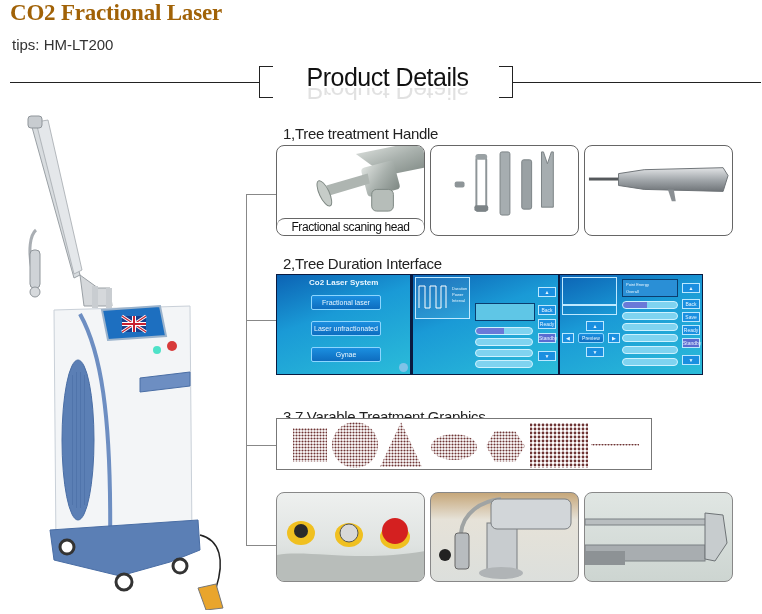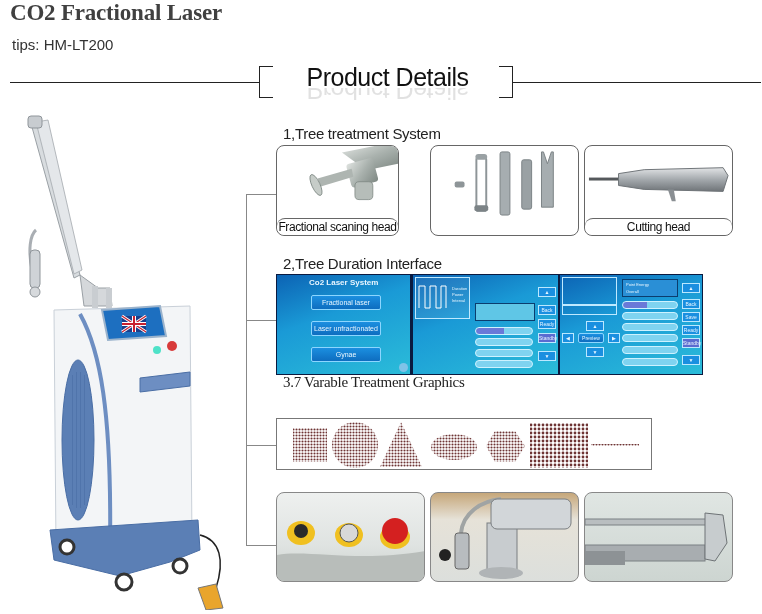--- a/index.html
+++ b/index.html
@@ -1,19 +1,19 @@
 <!DOCTYPE html>
 <html><head>
   <meta charset="utf-8">
   <style>
     * { box-sizing: border-box; margin: 0; padding: 0; }
     html, body { width: 762px; height: 614px; background: #ffffff; overflow: hidden; }
     body { position: relative; font-family: "Liberation Sans", sans-serif; color: #222; }
 
-    .title { position: absolute; left: 10px; top: 0px; font-family: "Liberation Serif", serif; font-weight: bold; font-size: 23px; color: #404040; letter-spacing: -0.2px; }
+    .title { position: absolute; left: 10px; top: 0px; font-family: "Liberation Serif", serif; font-weight: bold; font-size: 23px; color: #a16207; letter-spacing: -0.2px; }
     .model { position: absolute; left: 12px; top: 36px; font-size: 15px; color: #333; }
 
     .hr-left { position: absolute; left: 10px; top: 82px; width: 250px; height: 1px; background: #222; }
     .hr-right { position: absolute; left: 513px; top: 82px; width: 248px; height: 1px; background: #222; }
     .bracket-left { position: absolute; left: 259px; top: 66px; width: 14px; height: 32px; border: 1.5px solid #222; border-right: none; }
     .bracket-right { position: absolute; left: 499px; top: 66px; width: 14px; height: 32px; border: 1.5px solid #222; border-left: none; }
     .pd-title { position: absolute; left: 280px; top: 63px; width: 215px; text-align: center; font-size: 25px; color: #111; letter-spacing: -0.5px; }
     .pd-reflect { position: absolute; left: 280px; top: 88px; width: 215px; text-align: center; font-size: 25px; color: #111; transform: scaleY(-1); opacity: 0.12; height: 16px; overflow: hidden; letter-spacing: -0.5px; }
 
     
@@ -98,23 +98,23 @@
   <path d="M180 425 C200 430, 205 450, 196 478" fill="none" stroke="#222" stroke-width="1.5"></path>
   <path d="M178 478 L196 474 L203 498 L186 500 Z" fill="#e9a52c" stroke="#777"></path>
 </svg>
 
 <div class="tree-v"></div>
 <div class="tree-h" style="top:194px;"></div>
 <div class="tree-h" style="top:320px;"></div>
 <div class="tree-h" style="top:445px;"></div>
 <div class="tree-h" style="top:545px;"></div>
 
-<div class="section-label" style="top:125px;">1,Tree treatment System</div>
-
-<div class="card" style="left:276px;top:145px;width:123px;height:91px;">
+<div class="section-label" style="top:125px;">1,Tree treatment Handle</div>
+
+<div class="card" style="left:276px;top:145px;width:149px;height:91px;">
   <svg class="pic" viewBox="0 0 149 74" preserveAspectRatio="none">
     <defs>
         <linearGradient id="g1" x1="0" y1="0" x2="1" y2="1">
           <stop offset="0" stop-color="#dfe3e0"></stop>
           <stop offset="0.5" stop-color="#a9b1ad"></stop>
           <stop offset="1" stop-color="#7d8782"></stop>
         </linearGradient>
       </defs>
     <path d="M80 8 L120 0 L149 0 L149 22 L110 30 Z" fill="url(#g1)"></path>
     <rect x="88" y="18" width="34" height="30" rx="4" fill="url(#g1)" transform="rotate(-15 105 33)"></rect>
@@ -143,21 +143,20 @@
         <linearGradient id="g2" x1="0" y1="0" x2="0" y2="1">
           <stop offset="0" stop-color="#e2e4e6"></stop>
           <stop offset="0.5" stop-color="#a4a9ad"></stop>
           <stop offset="1" stop-color="#6f7478"></stop>
         </linearGradient>
       </defs>
     <rect x="4" y="32" width="30" height="3" fill="#55595c"></rect>
     <path d="M34 28 L60 24 L140 22 L145 30 L140 46 L60 44 L34 40 Z" fill="url(#g2)" stroke="#6f7478"></path>
     <path d="M84 44 L88 56 L92 56 L90 44 Z" fill="#8a8f93"></path>
   </svg>
-  <div class="cap">Cutting head</div>
 </div>
 
 <div class="section-label" style="top:255px;">2,Tree Duration Interface</div>
 
 <div class="ui-strip">
 
   <div class="ui-panel" style="left:1px;width:133px;">
     <div class="t" style="left:32px;top:3px;font-size:8px;font-weight:bold;">Co2 Laser System</div>
     <div class="ui-btn" style="left:34px;top:20px;width:70px;height:15px;">Fractional laser</div>
     <div class="ui-btn" style="left:34px;top:46px;width:70px;height:15px;">Laser unfractionated</div>
@@ -206,21 +205,21 @@
     <div class="ui-bar" style="left:62px;top:83px;width:56px;"></div>
     <div class="ui-side" style="left:122px;top:8px;">▲</div>
     <div class="ui-side" style="left:122px;top:24px;">Back</div>
     <div class="ui-side" style="left:122px;top:37px;">Save</div>
     <div class="ui-side" style="left:122px;top:50px;">Ready</div>
     <div class="ui-side" style="left:122px;top:63px;background:#5a6bd0;">Standby</div>
     <div class="ui-side" style="left:122px;top:80px;">▼</div>
   </div>
 </div>
 
-<div class="section-label" style="top:374px;font-family:Liberation Serif, serif;">3.7 Varable Treatment Graphics</div>
+<div class="section-label" style="top:408px;">3.7 Varable Treatment Graphics</div>
 
 <div class="graphics-box">
   <svg width="376" height="52" viewBox="0 0 376 52">
     <defs>
       <pattern id="dots" width="3" height="3" patternUnits="userSpaceOnUse">
           <circle cx="1.5" cy="1.5" r="1.05" fill="#6e3434"></circle>
         </pattern>
       <pattern id="dotsL" width="4" height="4" patternUnits="userSpaceOnUse">
           <circle cx="2" cy="2" r="1.4" fill="#6e3434"></circle>
         </pattern>

